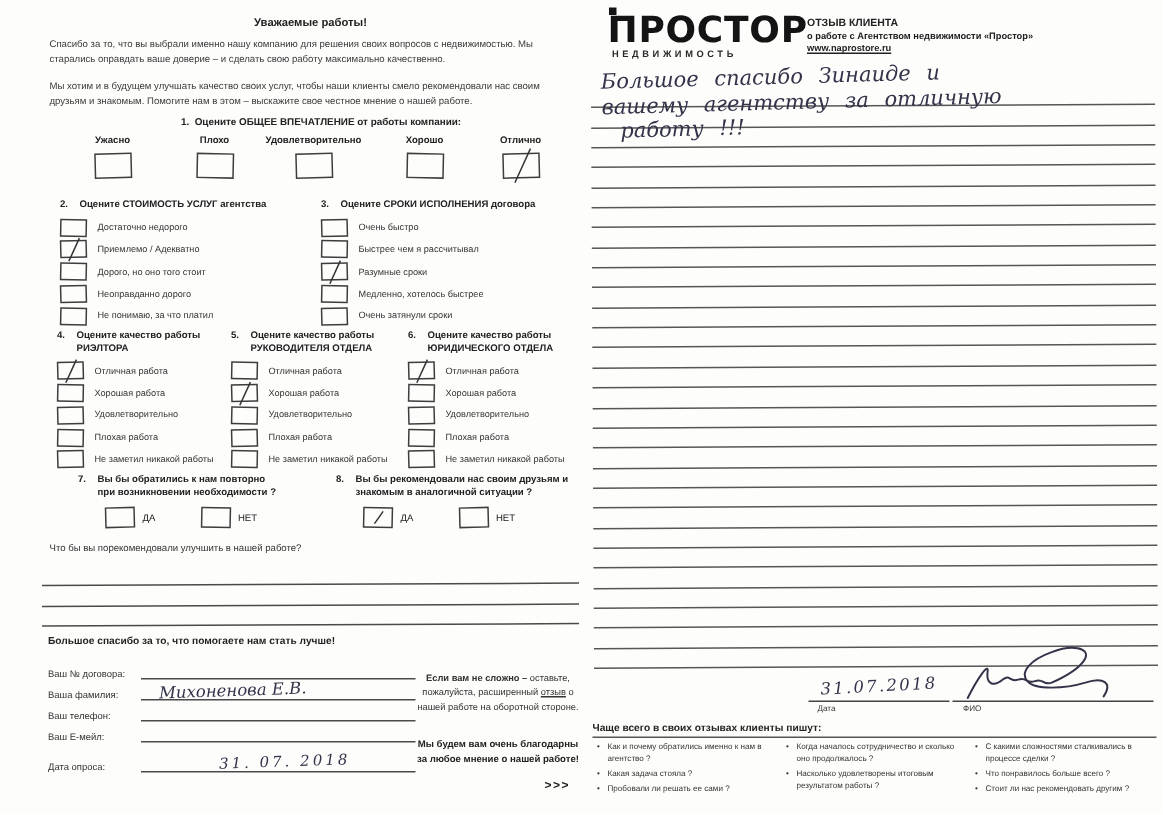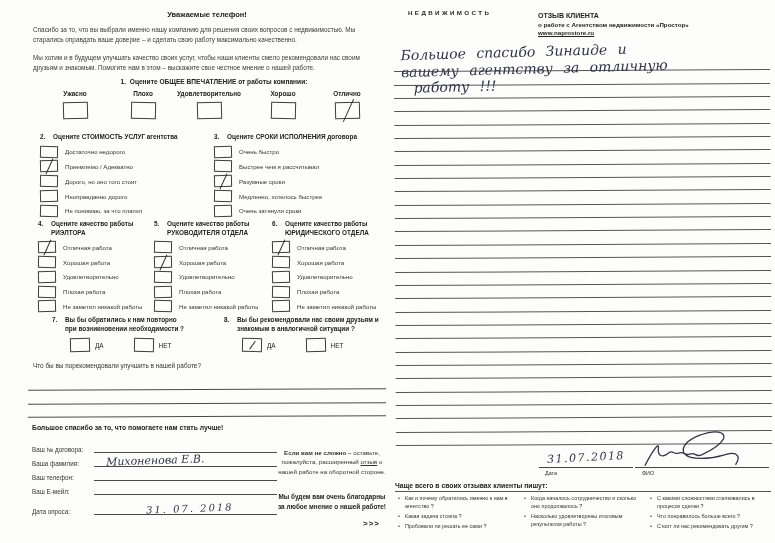--- a/index.html
+++ b/index.html
@@ -92,21 +92,21 @@
   .fcol:last-child{width:122px;margin-right:0;}
   .fitem{font-size:5.4px;line-height:1.45;margin-bottom:2.5px;padding-left:8px;position:relative;color:#333;}
   .fitem::before{content:"\2022";position:absolute;left:1px;top:0;}
 </style>
 </head>
 <body>
 
 <div class="sheet">
 
   <div class="left">
-    <div class="fm-title">Уважаемые телефон!</div>
+    <div class="fm-title">Уважаемые работы!</div>
     <div class="fm-p p1">Спасибо за то, что вы выбрали именно нашу компанию для решения своих вопросов с недвижимостью. Мы старались оправдать ваше доверие – и сделать свою работу максимально качественно.</div>
     <div class="fm-p p2">Мы хотим и в будущем улучшать качество своих услуг, чтобы наши клиенты смело рекомендовали нас своим друзьям и знакомым. Помогите нам в этом – выскажите свое честное мнение о нашей работе.</div>
 
     <div class="q1">
       <div class="q1-head">
         <span>1.</span>&nbsp;&nbsp;<span>Оцените ОБЩЕЕ ВПЕЧАТЛЕНИЕ от работы компании:</span>
       </div>
       <div class="q1-opts">
         <div class="q1-opt o1">
           <div class="lbl">Ужасно</div>
@@ -338,20 +338,21 @@
 
     <div class="aside">
       <span class="b">Если вам не сложно –</span><span> оставьте, пожалуйста, расширенный </span><span class="u">отзыв</span><span> о нашей работе на оборотной стороне.</span>
     </div>
     <div class="aside2">Мы будем вам очень благодарны за любое мнение о нашей работе!</div>
     <div class="arrows">&gt;&gt;&gt;</div>
   </div>
 
   <div class="right">
     <div class="logo">
+      <div class="logo-word"><span class="logo-dot"></span><span>ПРОСТОР</span></div>
       <div class="logo-sub">НЕДВИЖИМОСТЬ</div>
     </div>
     <div class="rhead">
       <div class="rhead-1">ОТЗЫВ КЛИЕНТА</div>
       <div class="rhead-2">о работе с Агентством недвижимости «Простор»</div>
       <div class="rhead-link">www.naprostore.ru</div>
     </div>
 
     <div class="rlines">
         <div class="rline"></div>

